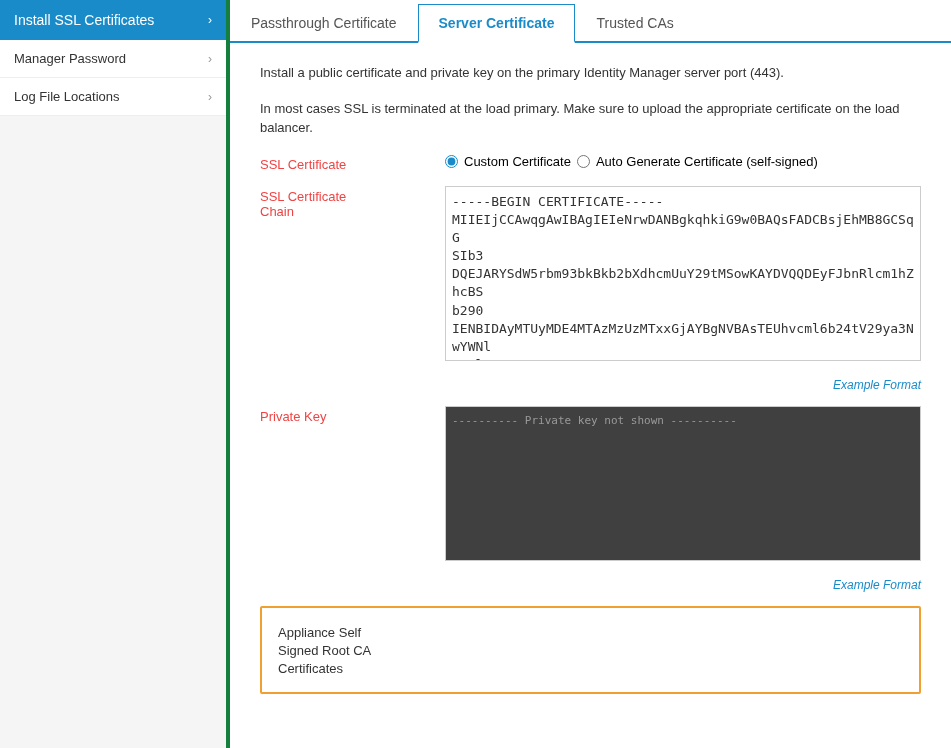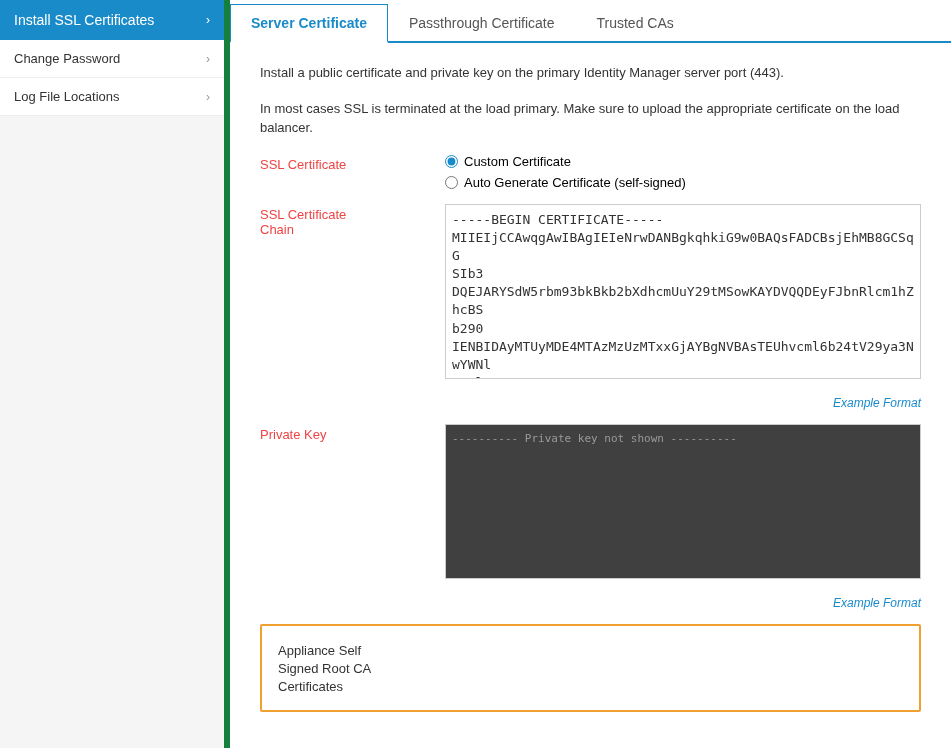--- a/index.html
+++ b/index.html
@@ -3,21 +3,21 @@
   <meta charset="utf-8">
   <style>
     * { box-sizing: border-box; margin: 0; padding: 0; }
     body { font-family: Arial, sans-serif; font-size: 13px; background: #fff; display: flex; height: 748px; width: 951px; overflow: hidden; }
 
     
     .sidebar {
       width: 230px;
       min-width: 230px;
       background: #f5f5f5;
-      border-right: 6px solid #15803d;
+      border-right: 4px solid #15803d;
     }
     .sidebar-item-active {
       background: #1a8bc9;
       color: #fff;
       padding: 12px 14px;
       display: flex;
       align-items: center;
       justify-content: space-between;
       cursor: pointer;
       font-size: 14px;
@@ -100,21 +100,21 @@
       min-width: 185px;
       text-align: left;
       padding-right: 16px;
       font-size: 13px;
       color: #ef4444;
       padding-top: 3px;
     }
     .form-field { flex: 1; }
 
     
-    .radio-group { display: flex; flex-direction: column; gap: 6px; }
+    .radio-group { display: flex; flex-direction: row; gap: 6px; }
     .radio-option { display: flex; align-items: center; gap: 6px; cursor: pointer; font-size: 13px; }
     .radio-option input[type="radio"] { accent-color: #1a8bc9; cursor: pointer; }
 
     
     .cert-textarea {
       width: 100%;
       height: 175px;
       font-family: monospace;
       font-size: 13px;
       border: 1px solid #ccc;
@@ -181,37 +181,37 @@
   </style>
 </head>
 <body>
 
 <div class="sidebar">
   <div class="sidebar-item-active">
     <span>Install SSL Certificates</span>
     <span class="chevron-right">›</span>
   </div>
   <div class="sidebar-item">
-    <span>Change Password</span>
+    <span>Manager Password</span>
     <span class="chevron-right">›</span>
   </div>
   <div class="sidebar-item">
     <span>Log File Locations</span>
     <span class="chevron-right">›</span>
   </div>
 </div>
 
 <div class="main">
 
   <div class="tabs">
+    <div class="tab">
+      <span>Passthrough Certificate</span>
+    </div>
     <div class="tab active">
       <span>Server Certificate</span>
-    </div>
-    <div class="tab">
-      <span>Passthrough Certificate</span>
     </div>
     <div class="tab">
       <span>Trusted CAs</span>
     </div>
   </div>
 
   <div class="content">
     <p class="info-text section-spacer">Install a public certificate and private key on the primary Identity Manager server port (443).</p>
     <p class="info-text section-spacer">In most cases SSL is terminated at the load primary. Make sure to upload the appropriate certificate on the load balancer.</p>
 

